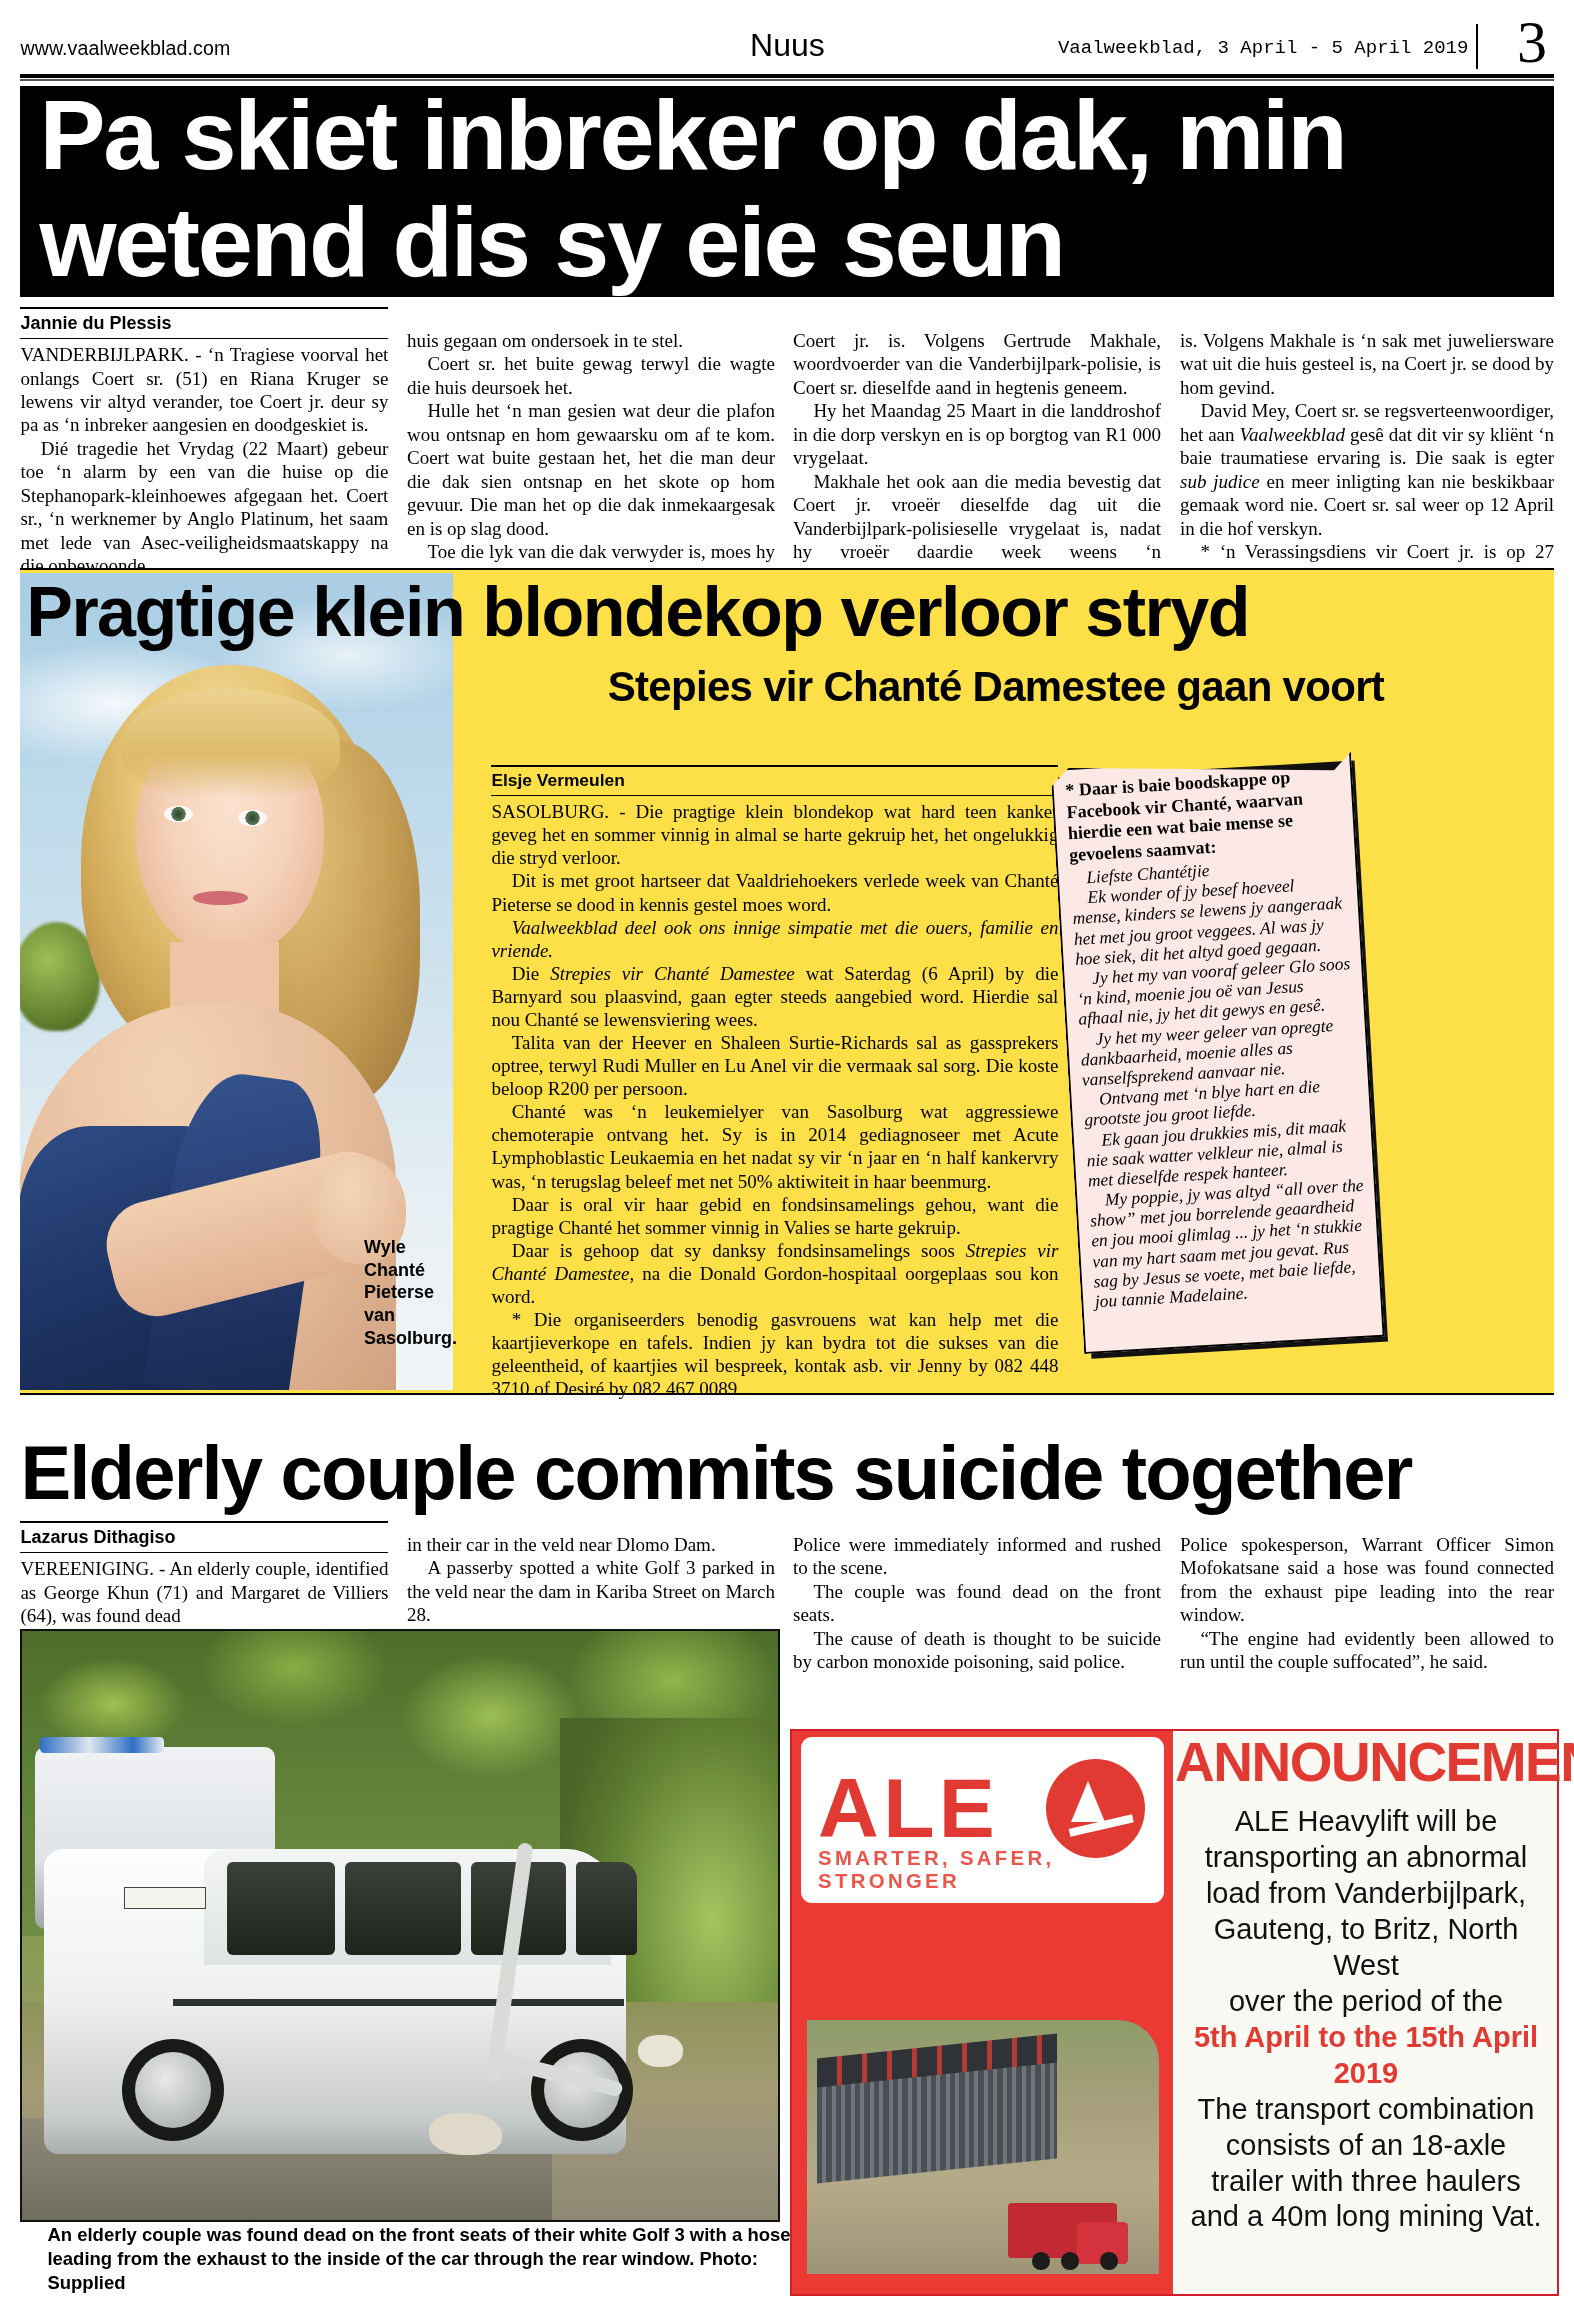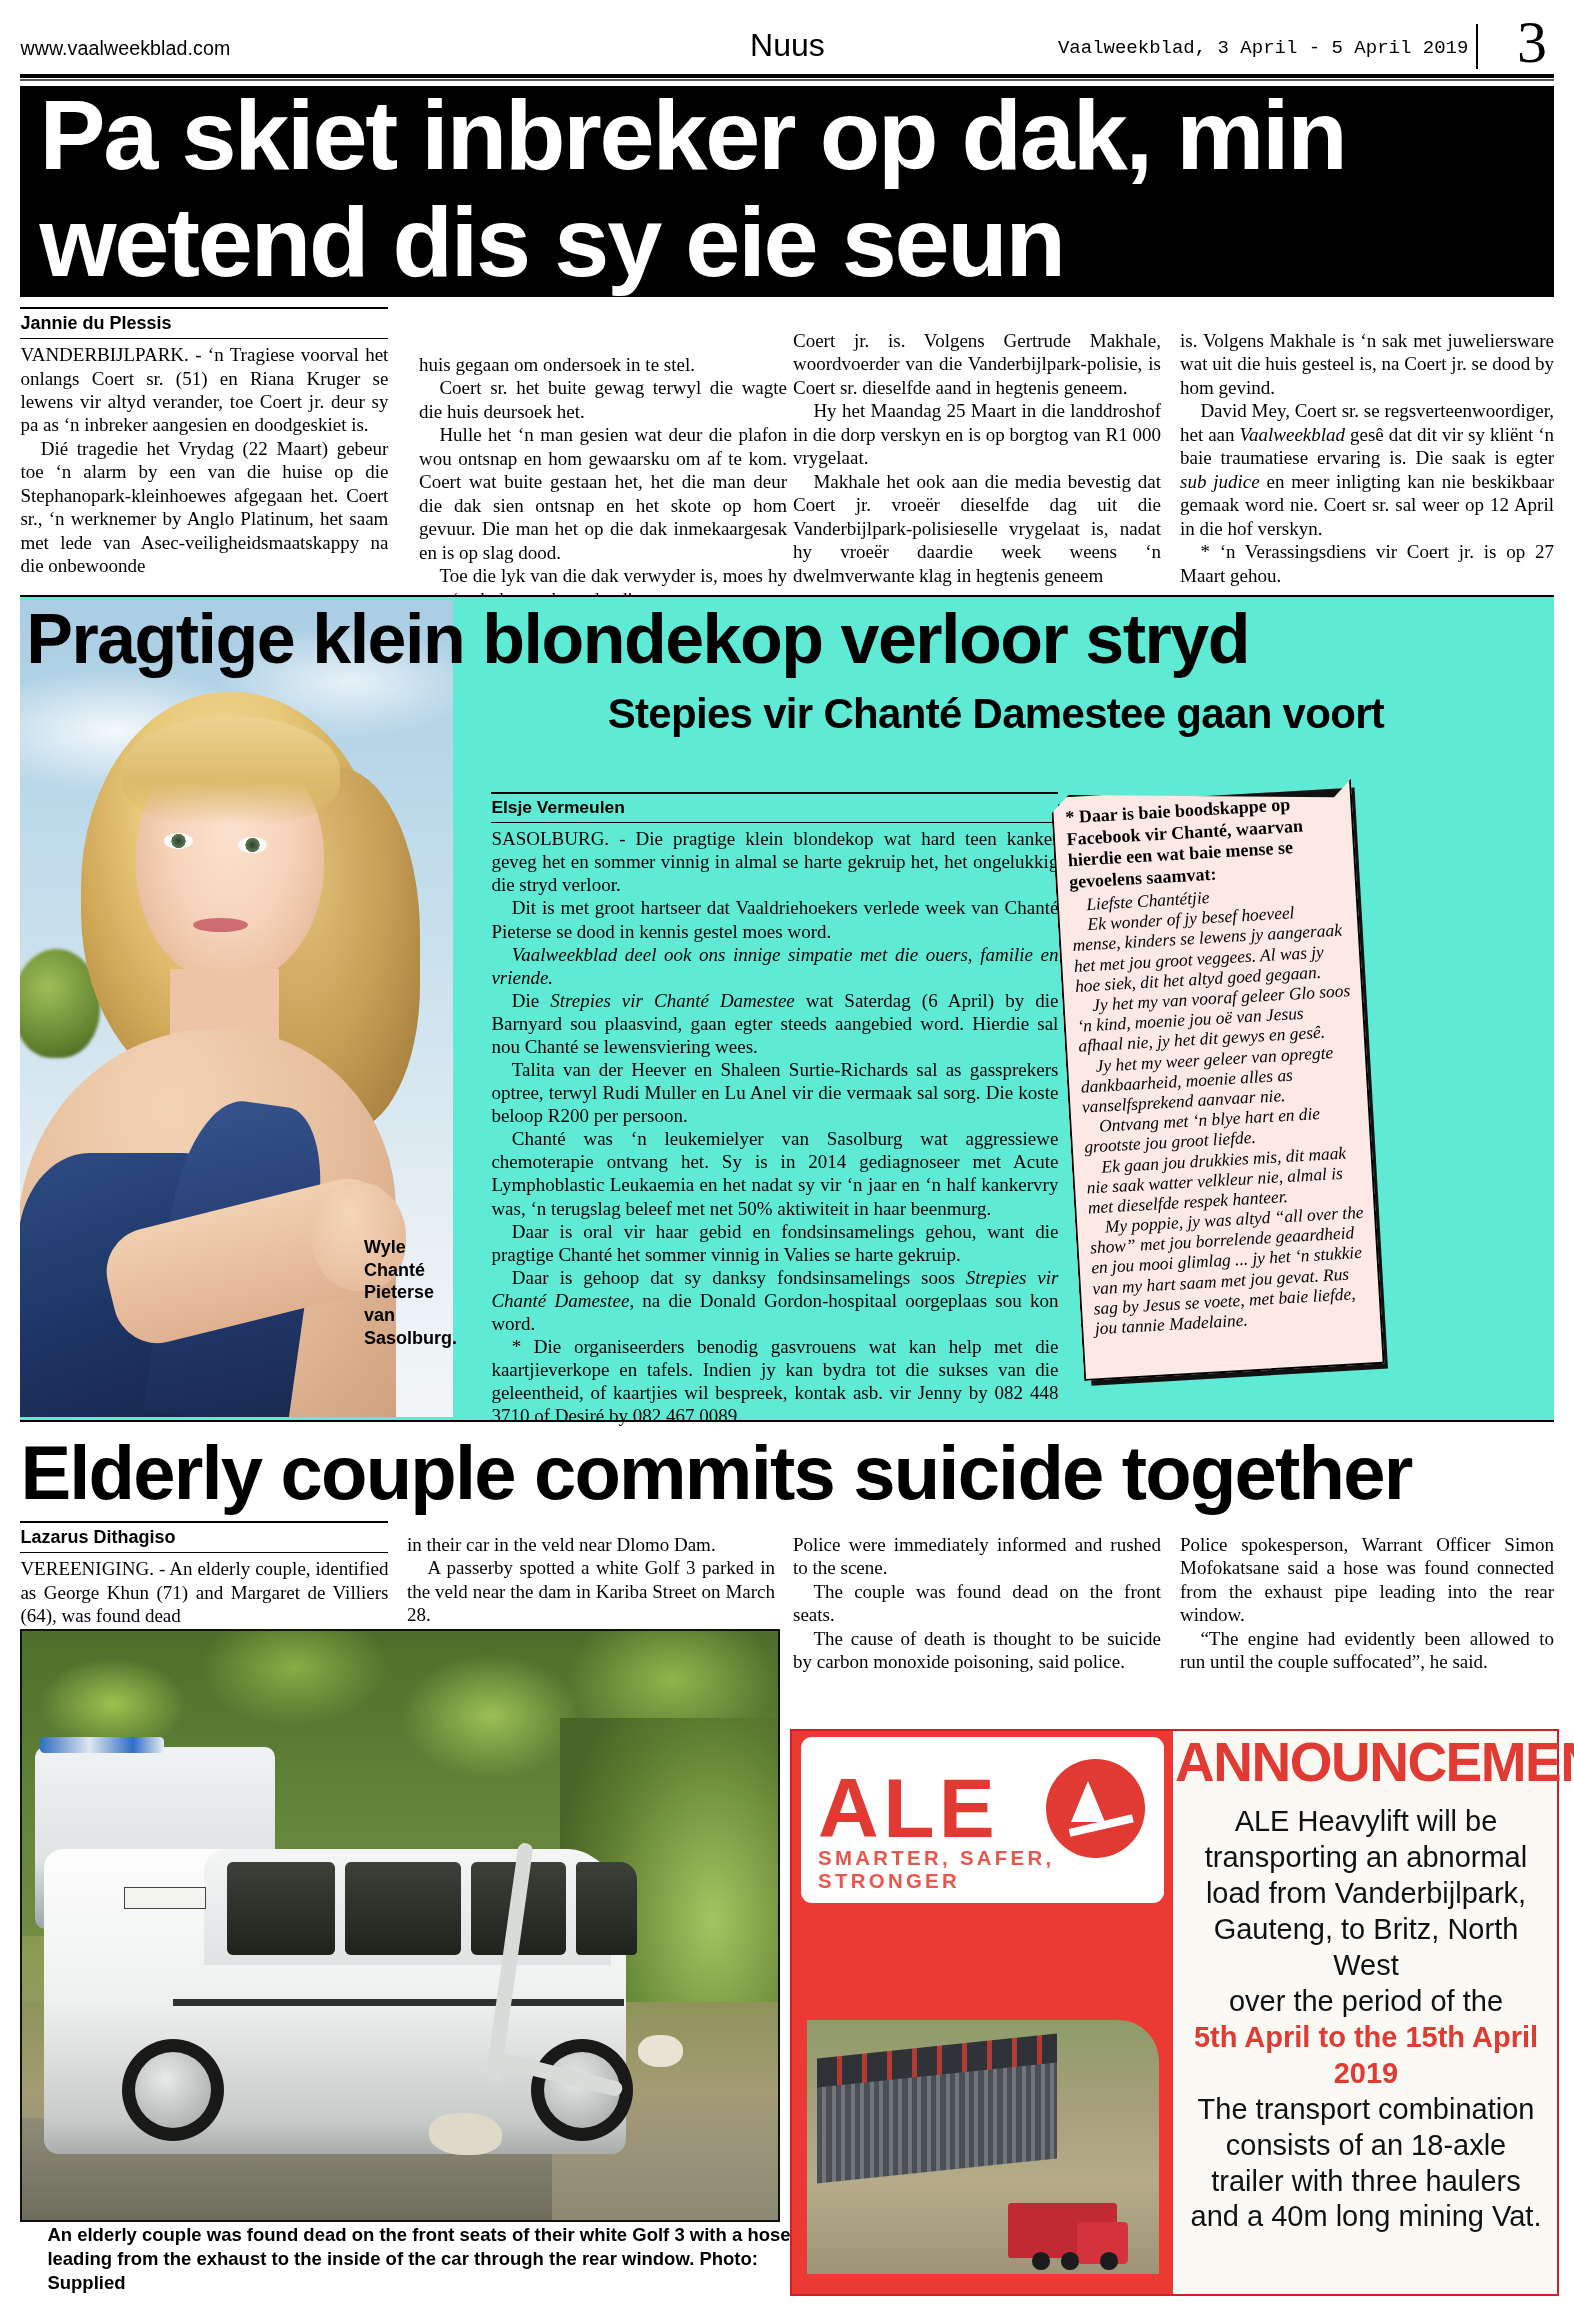--- a/index.html
+++ b/index.html
@@ -25,27 +25,27 @@
   .byline{font-family:"Liberation Sans",sans-serif;font-weight:700;font-size:18px;line-height:1.35;
           border-top:2.9px solid #000;border-bottom:1.5px solid #000;padding:2.2px 0 2.2px 0;margin-bottom:4.4px;}
   .bodycol{font-family:"Liberation Serif",serif;font-size:19px;line-height:1.235;text-align:justify;hyphens:none;}
   .bodycol p{margin:0;text-indent:20.4px;}
   .bodycol p.first{text-indent:0;}
   .bodycol i{font-style:italic;}
   .bodycol b{font-weight:400;}
 
   .a1{position:absolute;top:307px;}
   .a1c1{left:20.4px;width:368px;}
-  .a1c2{left:419px;width:368px;margin-top:24px;}
+  .a1c2{left:407px;width:368px;}
   .a1c3{left:793px;width:368px;}
   .a1c4{left:1180px;width:374px;}
   .a1c2,.a1c3,.a1c4{top:329px;}
 
   
-  .a2{position:absolute;left:20.4px;top:595px;width:1534px;height:823px;border-top:2.9px solid #000;border-bottom:2.9px solid #000;background:#5eead4;}
+  .a2{position:absolute;left:20.4px;top:568px;width:1534px;height:823px;border-top:2.9px solid #000;border-bottom:2.9px solid #000;background:#fde047;}
   .a2-photo{position:absolute;left:0;top:2.9px;width:433px;height:817px;overflow:hidden;
     background:linear-gradient(185deg,#cfe2ef 0%,#bcd6e8 22%,#d9e7f0 46%,#e7eef3 70%,#eef3f6 100%);}
   .girl{position:absolute;left:0;top:0;width:433px;height:817px;}
   .g-sky{position:absolute;inset:0;background:
     radial-gradient(ellipse 218px 87px at 22% 16%, rgba(255,255,255,.85), rgba(255,255,255,0) 70%),
     radial-gradient(ellipse 189px 80px at 76% 10%, rgba(255,255,255,.7), rgba(255,255,255,0) 70%),
     linear-gradient(180deg,#a9cde3 0%,#bcd9ea 25%,#d3e5ef 55%,#e9f0f4 80%,#f1f5f7 100%);}
   .g-bush{position:absolute;left:-7.3px;top:349px;width:87px;height:109px;border-radius:50% 50% 45% 45%;
     background:radial-gradient(circle at 40% 35%,#9fbe57,#5f7f2e 70%,#3d5a1d 100%);filter:blur(1.5px);}
   .g-hair{position:absolute;left:61px;top:92px;width:305px;height:407px;border-radius:48% 50% 44% 46%;

